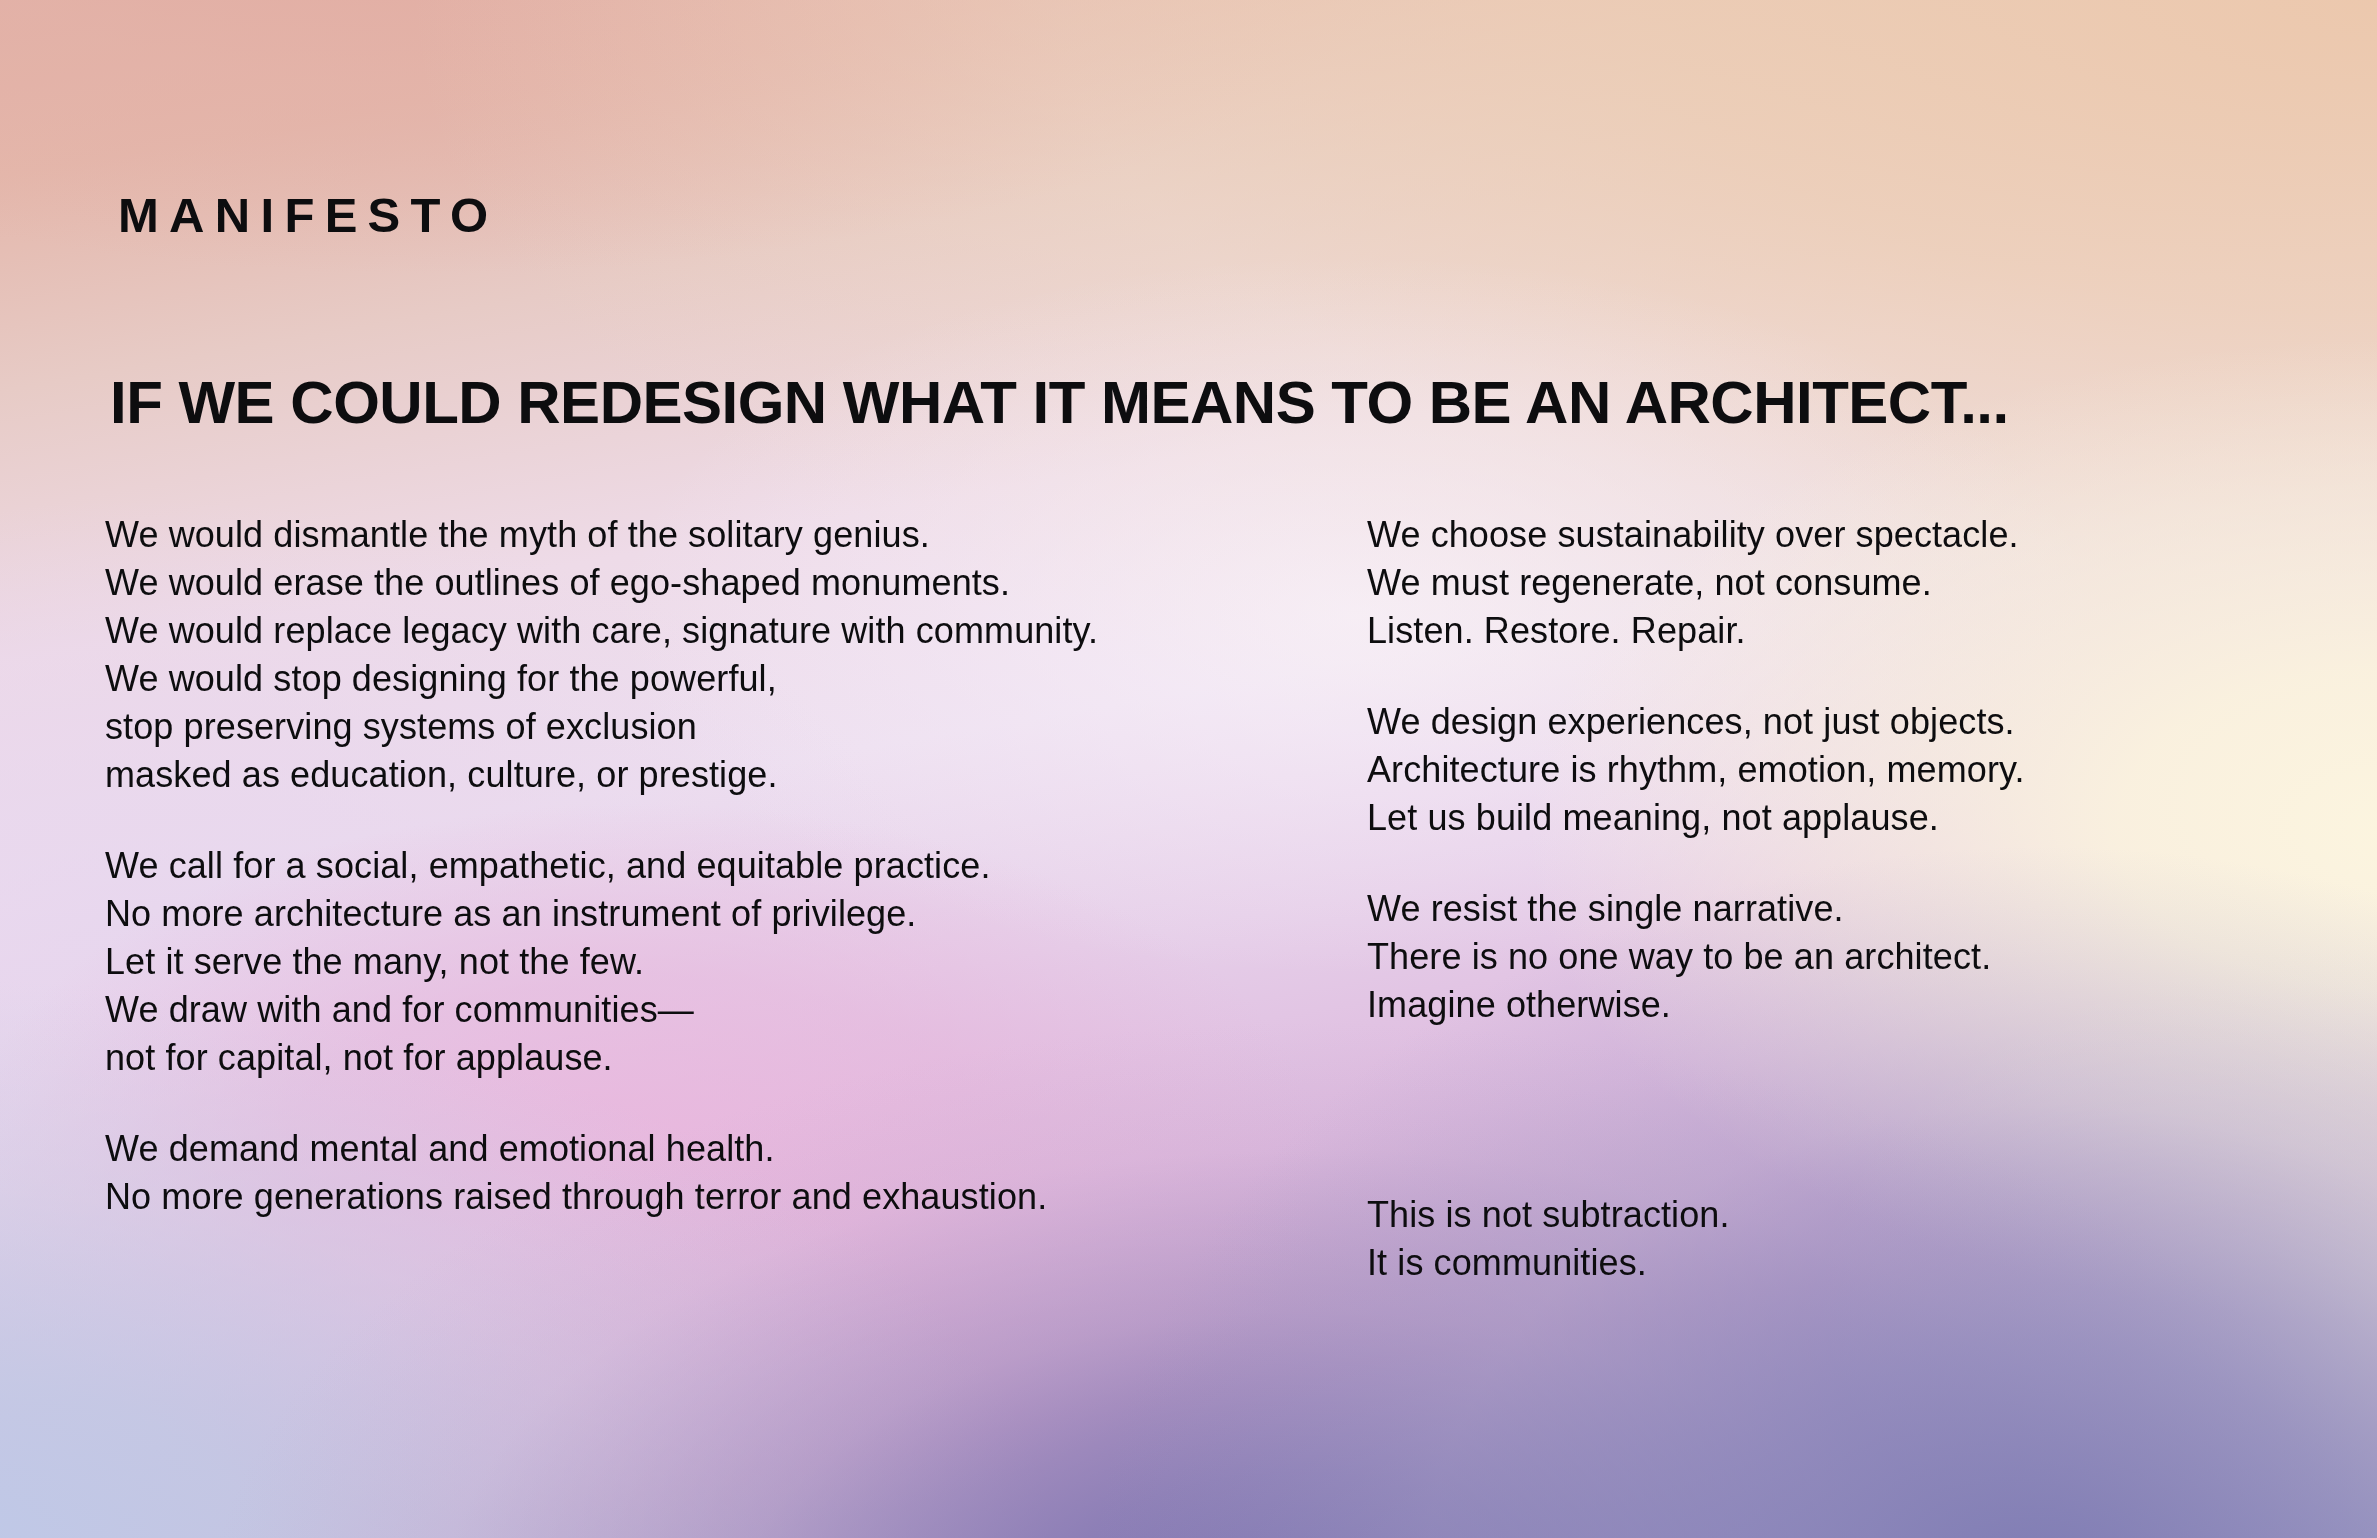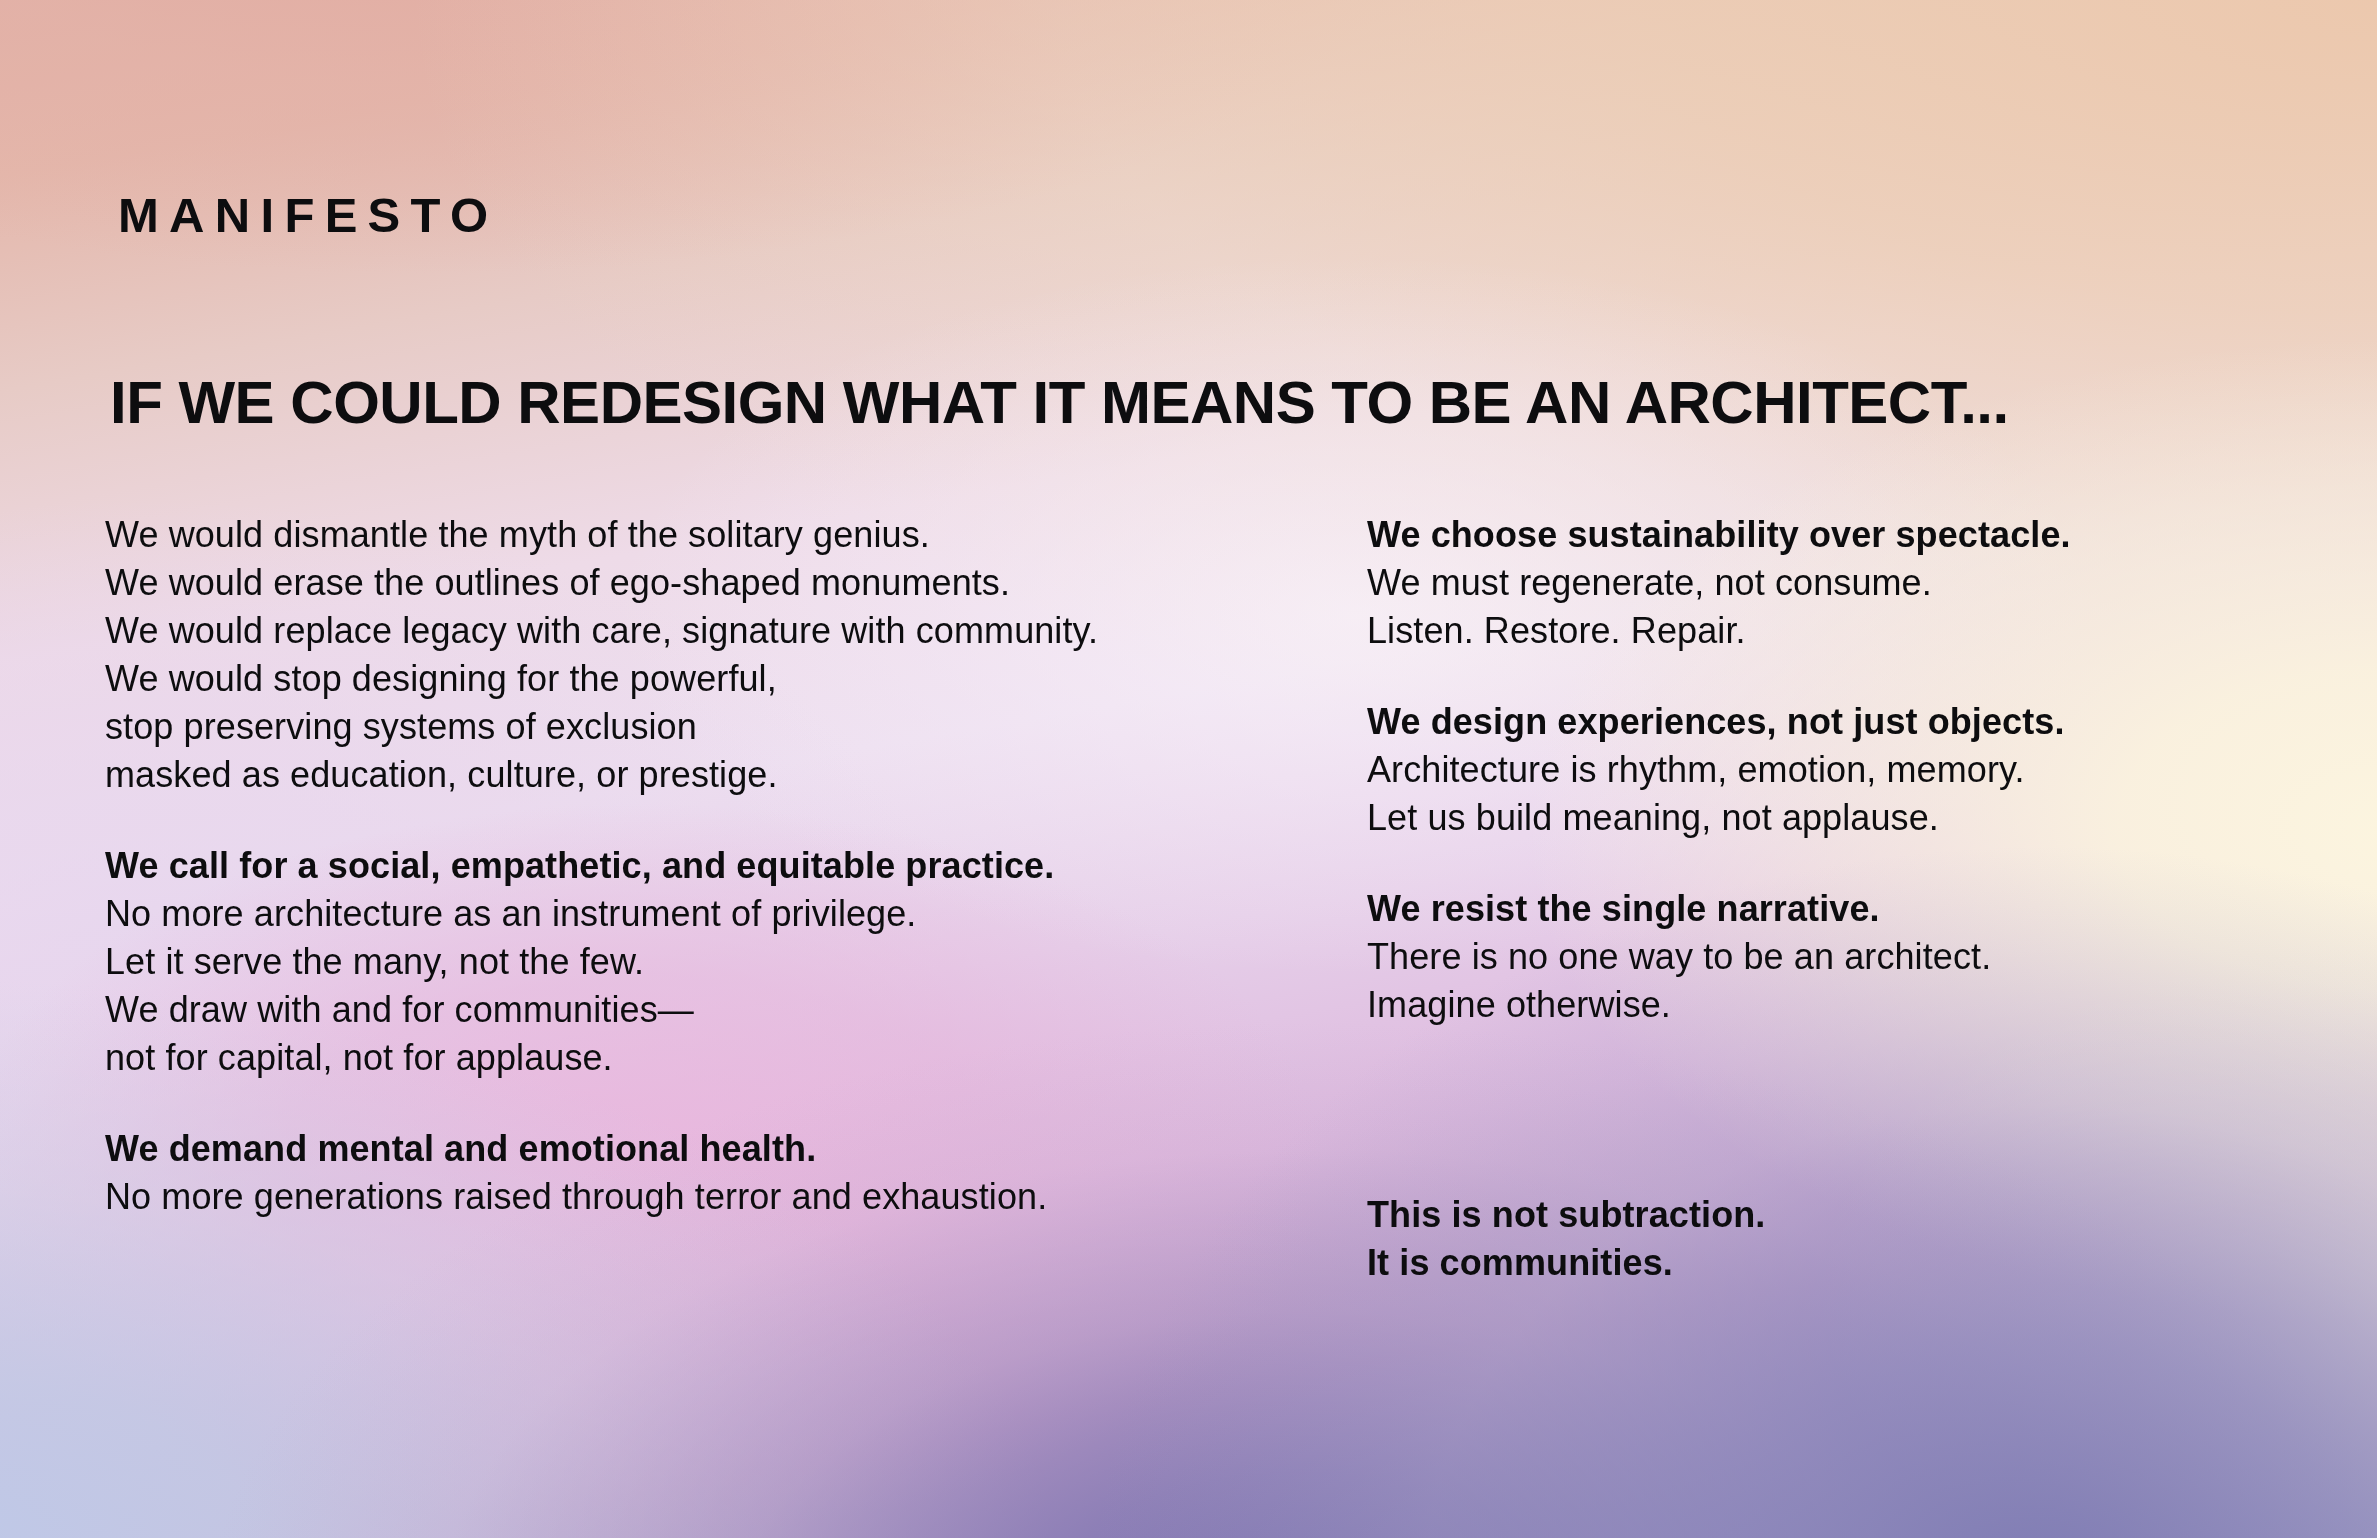--- a/index.html
+++ b/index.html
@@ -182,21 +182,21 @@
     font-size: 36px;
     line-height: 48px;
     font-weight: 400;
     letter-spacing: 0.1px;
     white-space: nowrap;
   }
 
   .line.wrap { white-space: normal; }
 
   .line.bold {
-    font-weight: 700;
+    font-weight: 400;
   }
 
   .block-spacer-lg { height: 119px; }
 </style>
 </head>
 <body>
 
 <div id="poster">
 
   <div class="bg-layer bg-base"></div>

